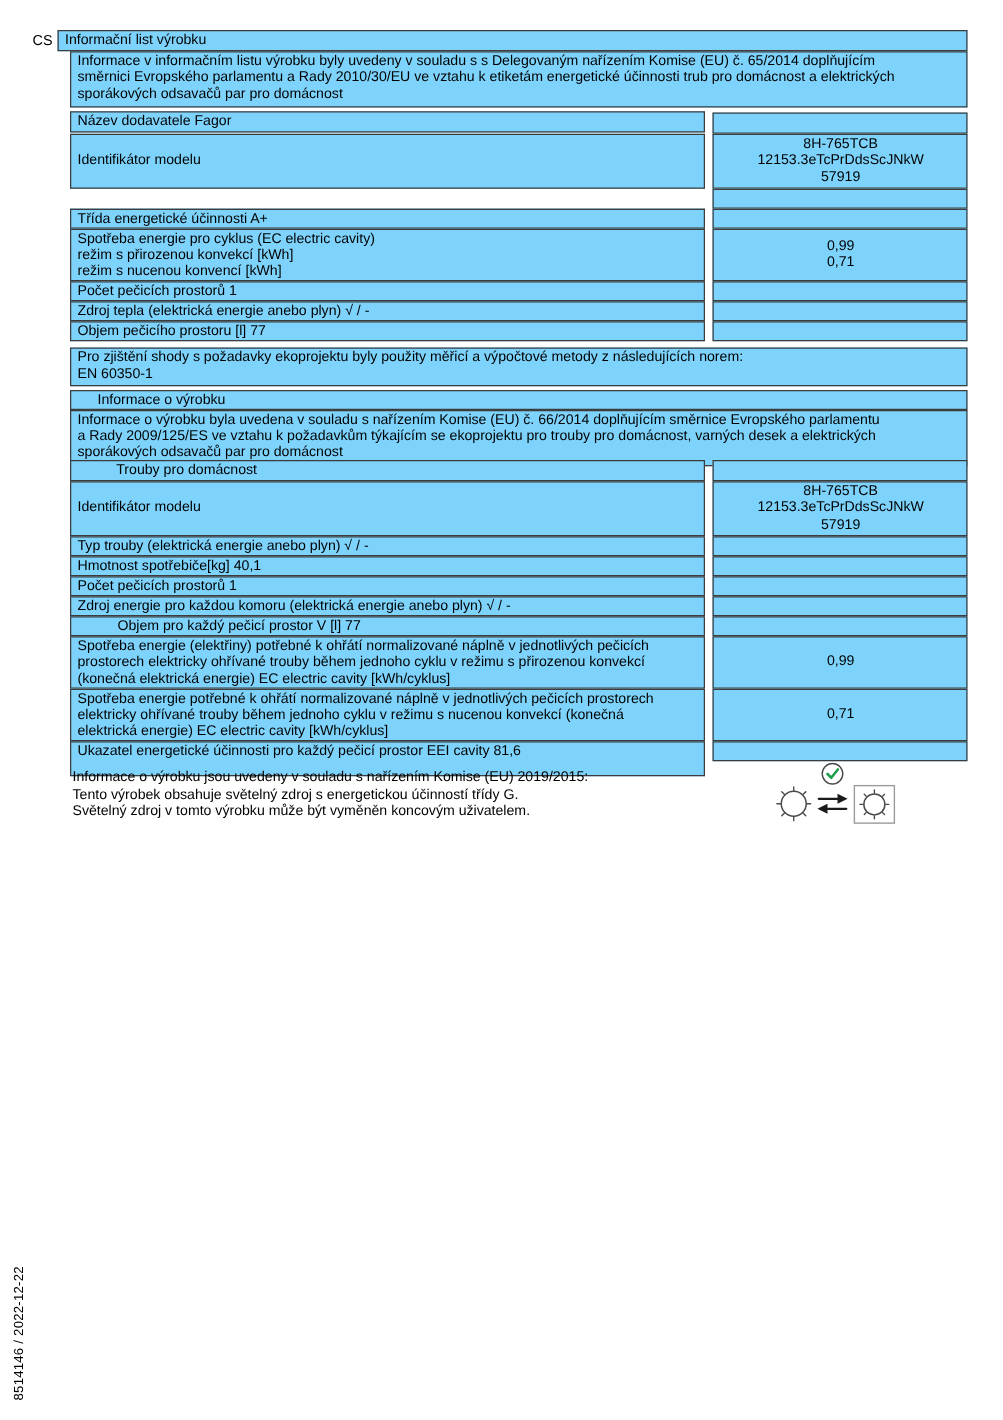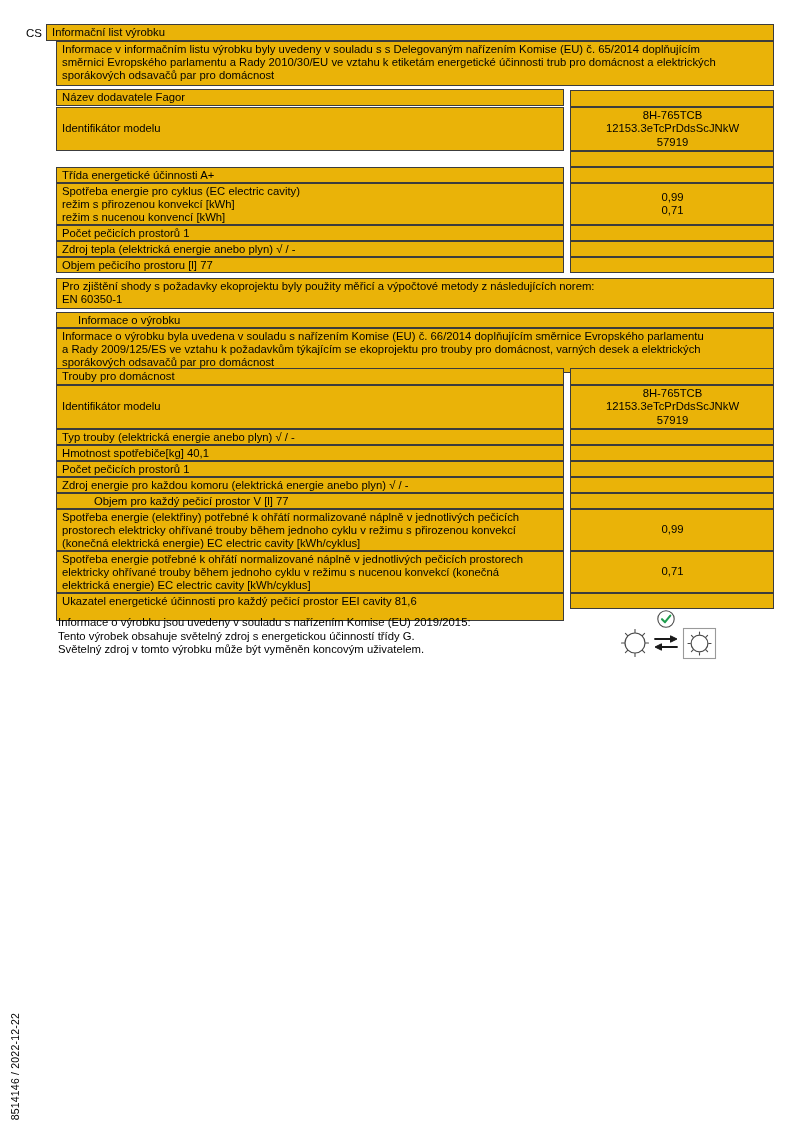--- a/index.html
+++ b/index.html
@@ -43,21 +43,21 @@
     top: 28px;
     font-size: 11.5px;
     line-height: 1;
   }
 
   
   .box {
     position: absolute;
     border: 1px solid #3c3c3c;
     box-sizing: border-box;
-    background: #eab308;
+    background: #7dd3fc;
   }
   .box .cell-text {
     display: block;
     padding: 1px 4px 1px 5px;
     font-size: 11.3px;
     line-height: 13.2px;
     white-space: pre-line;
   }
   .center .cell-text {
     text-align: center;
@@ -172,21 +172,21 @@
 
   <div class="box full-col" style="top:312px; height:16px;padding-left:16px;">
     <span class="cell-text">Informace o výrobku</span>
   </div>
   <div class="box full-col" style="top:328px; height:45px;">
     <span class="cell-text">Informace o výrobku byla uvedena v souladu s nařízením Komise (EU) č. 66/2014 doplňujícím směrnice Evropského parlamentu
 a Rady 2009/125/ES ve vztahu k požadavkům týkajícím se ekoprojektu pro trouby pro domácnost, varných desek a elektrických
 sporákových odsavačů par pro domácnost</span>
   </div>
 
-  <div class="box left-col" style="top:368px; height:17px;">
+  <div class="box left-col" style="top:368px; height:17px;padding-left:31px;">
     <span class="cell-text">Trouby pro domácnost</span>
   </div>
   <div class="box left-col vcenter" style="top:385px; height:44px;">
     <span class="cell-text" style="width:100%;">Identifikátor modelu</span>
   </div>
   <div class="box left-col" style="top:429px; height:16px;">
     <span class="cell-text">Typ trouby (elektrická energie anebo plyn) √ / -</span>
   </div>
   <div class="box left-col" style="top:445px; height:16px;">
     <span class="cell-text">Hmotnost spotřebiče[kg] 40,1</span>

